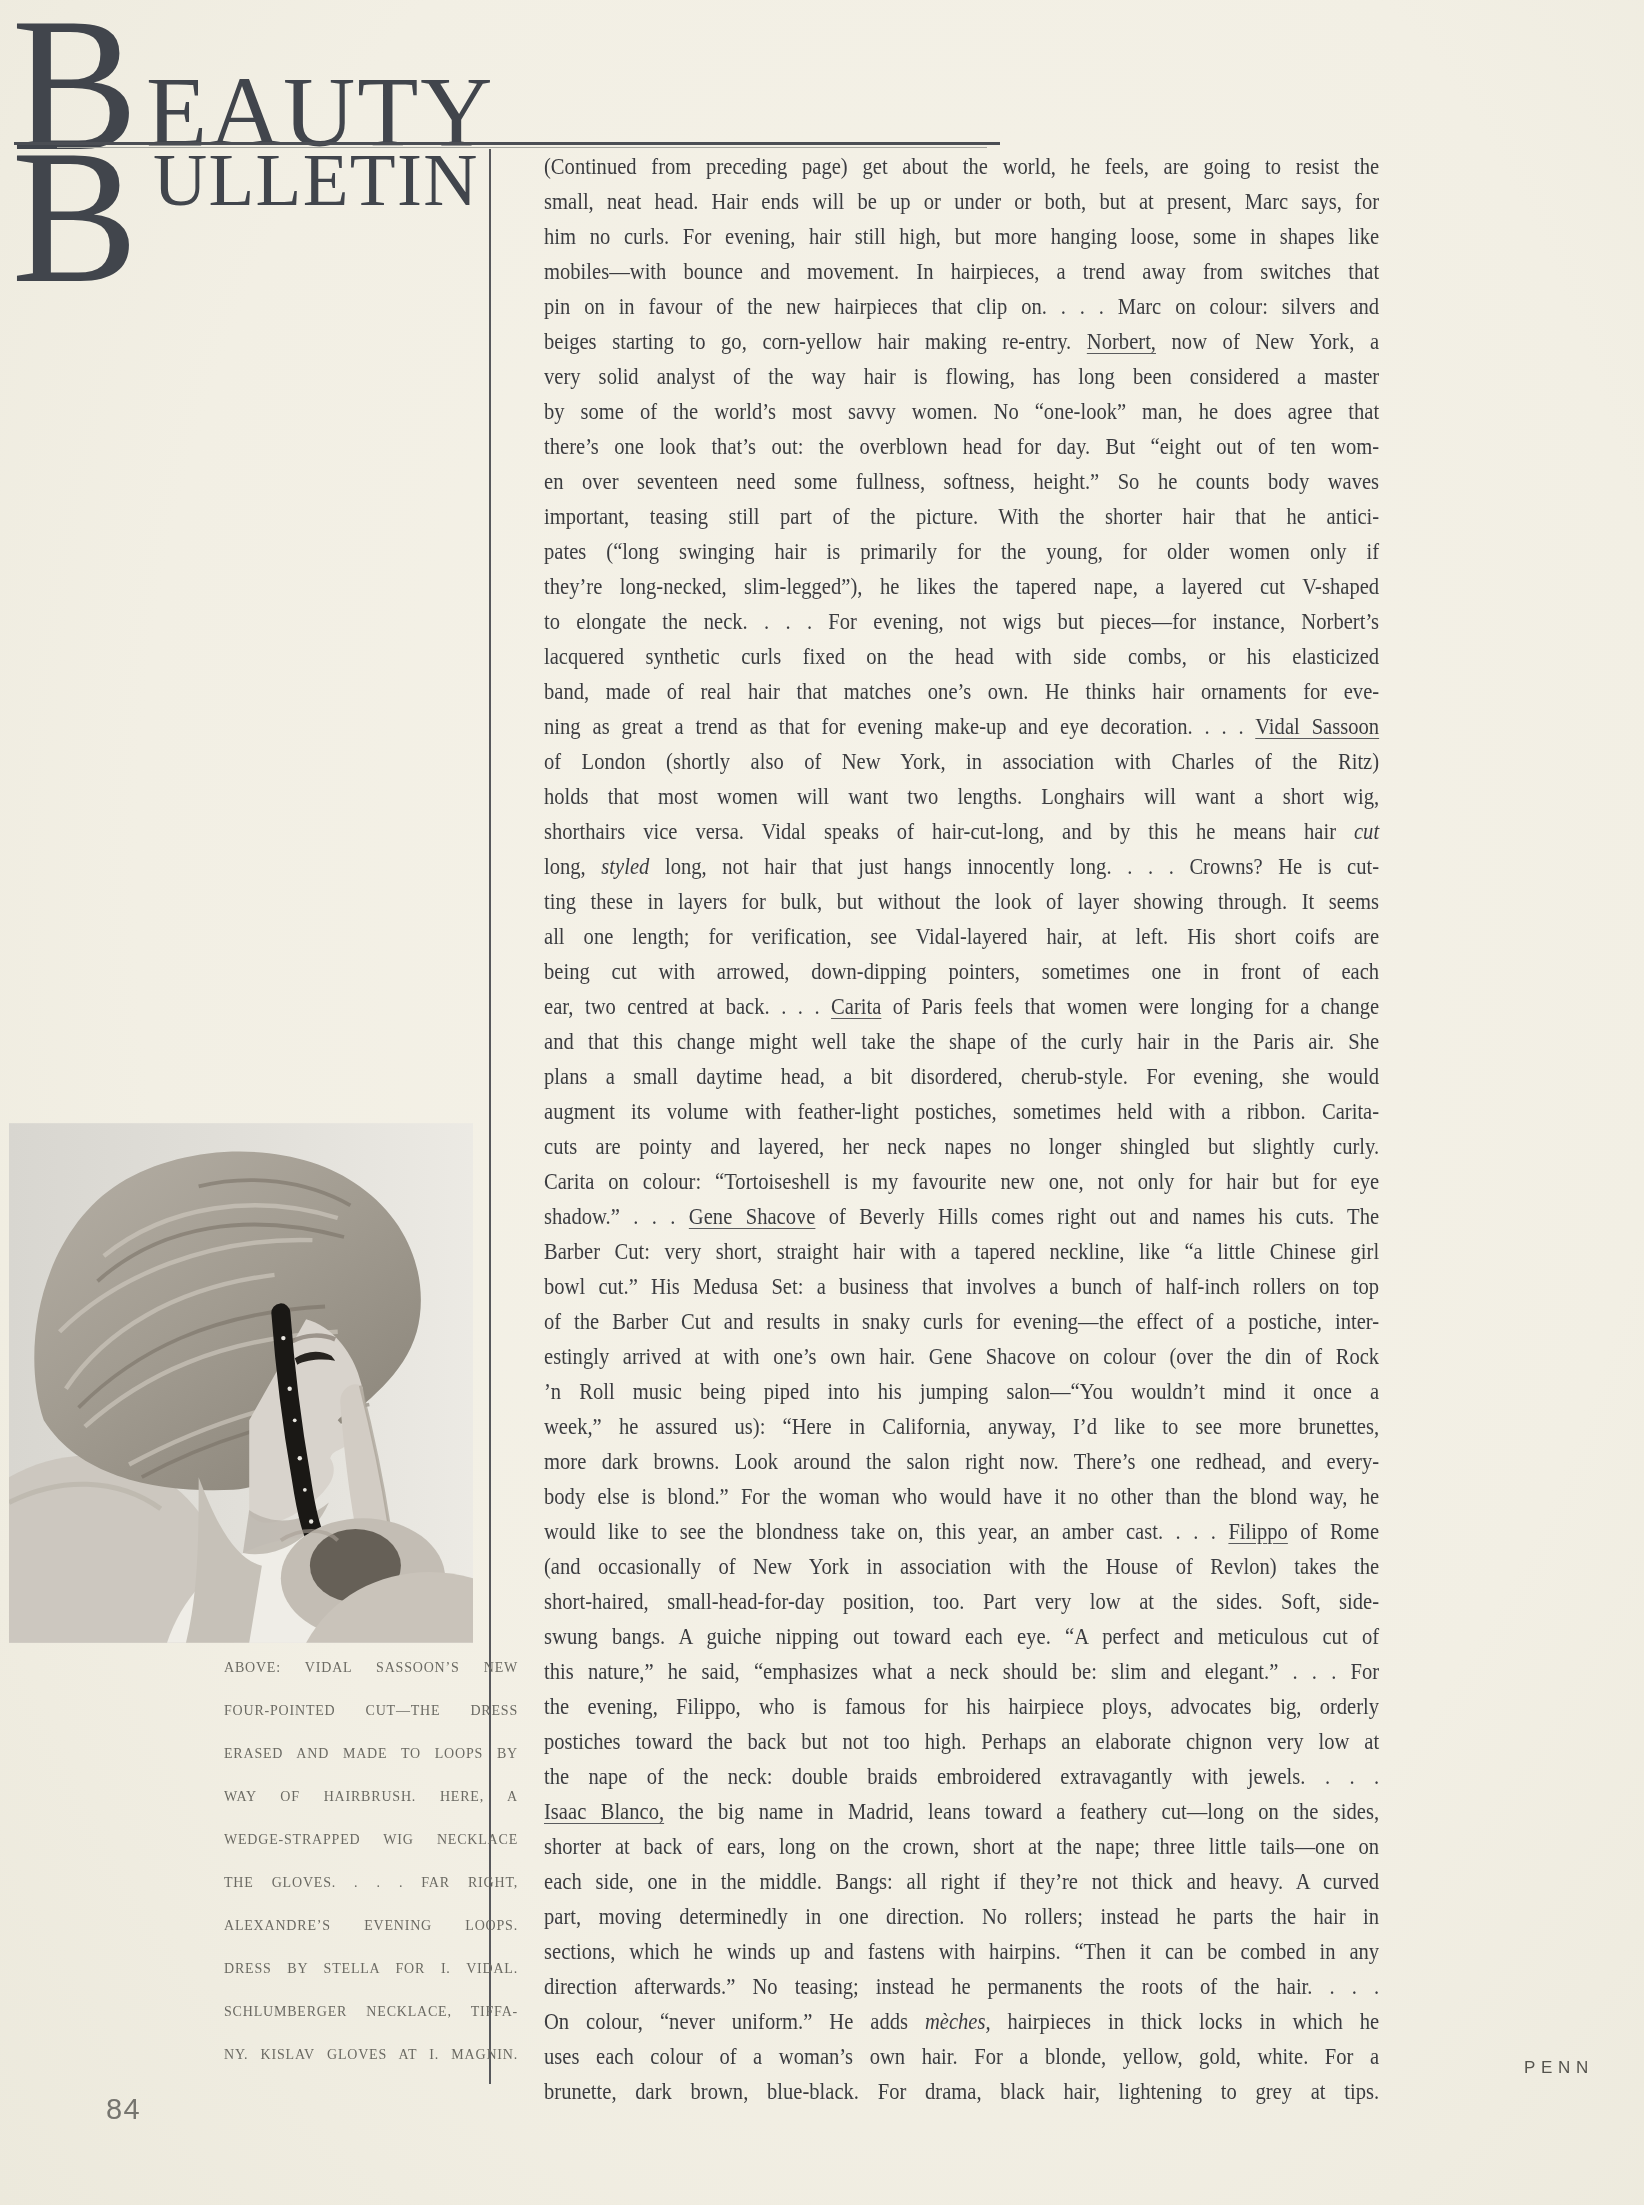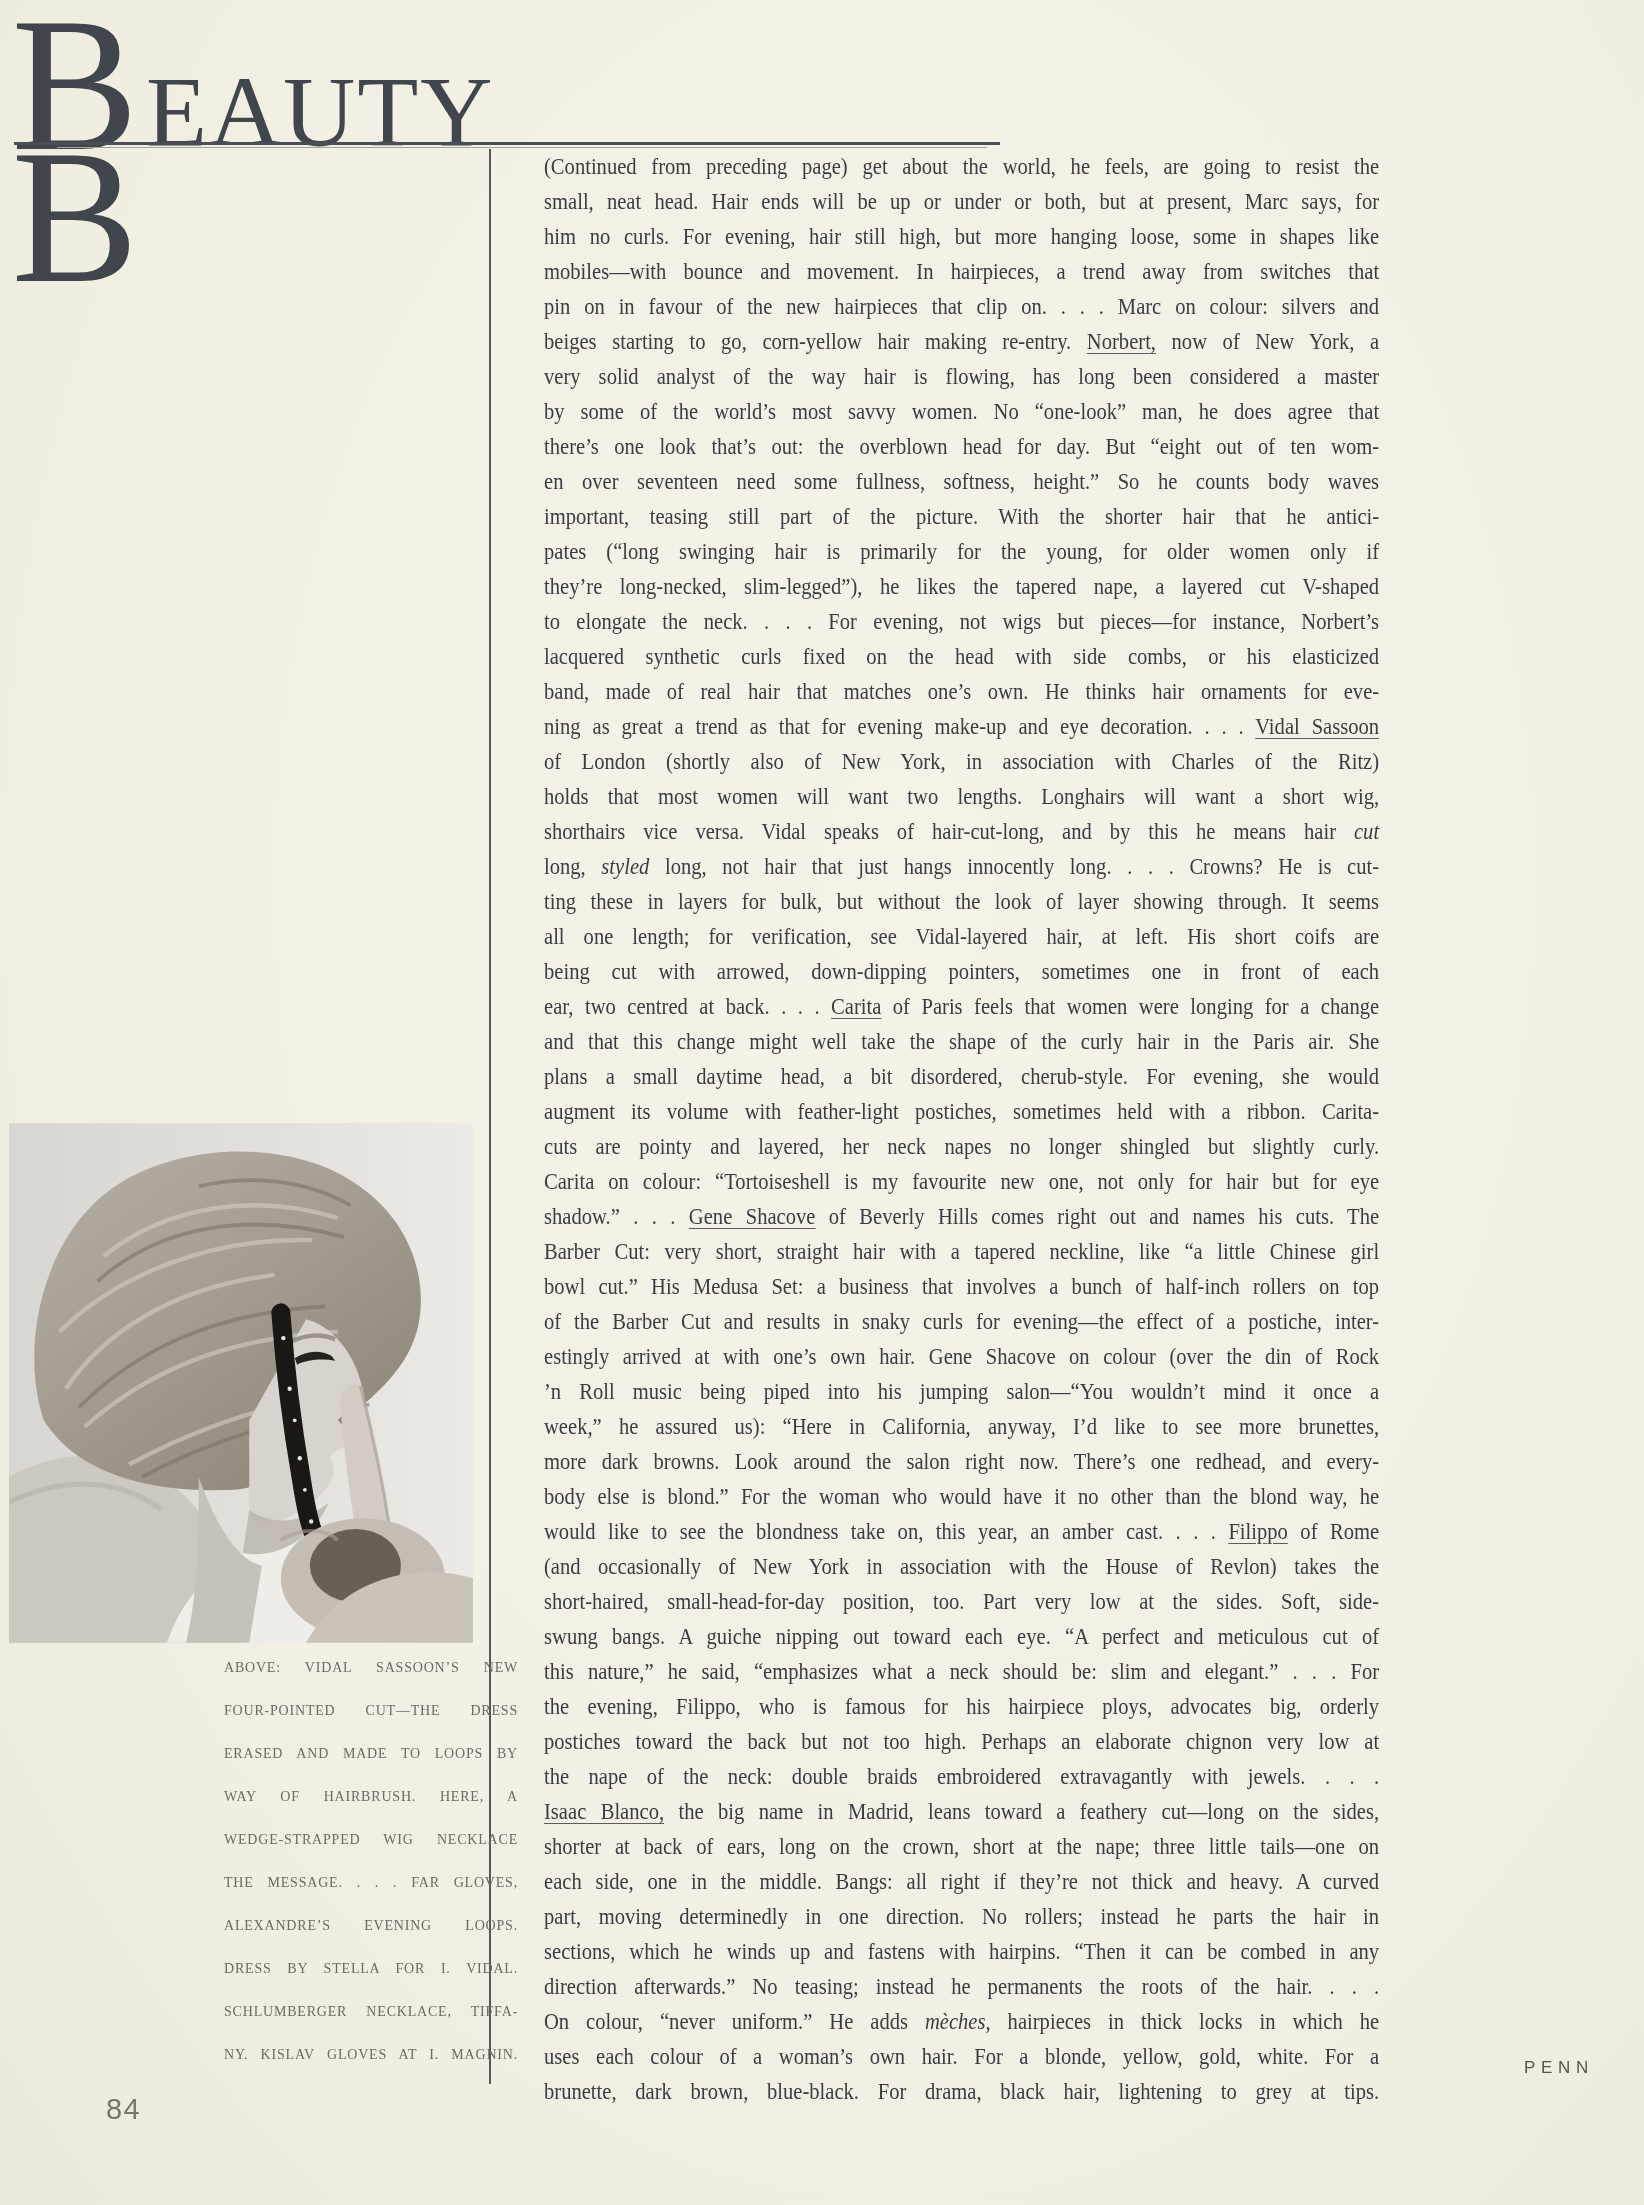--- a/index.html
+++ b/index.html
@@ -44,20 +44,21 @@
     font-size:17px;color:#55544e;letter-spacing:5.7px;}
 </style>
 </head>
 <body>
 
 <div class="page">
 
   <div class="mast-initial b1">B</div>
   <div class="mast-word1">EAUTY</div>
   <div class="mast-initial b2">B</div>
+  <div class="mast-word2">ULLETIN</div>
 
   <div class="hrule"></div>
   <div class="hrule2"></div>
   <div class="vrule"></div>
 
   <div class="article">
       <div class="article-line">(Continued from preceding page) get about the world, he feels, are going to resist the</div>
       <div class="article-line">small, neat head. Hair ends will be up or under or both, but at present, Marc says, for</div>
       <div class="article-line">him no curls. For evening, hair still high, but more hanging loose, some in shapes like</div>
       <div class="article-line">mobiles—with bounce and movement. In hairpieces, a trend away from switches that</div>
@@ -176,21 +177,21 @@
     <path d="M470,822 C520,730 630,690 734,720 L734,822 Z" fill="#c9c3ba"></path>
     <path d="M430,660 C460,640 500,640 520,660" fill="none" stroke="#a79f94" stroke-width="6" opacity="0.6"></path>
   </svg>
 
   <div class="caption">
       <div class="caption-line">ABOVE: VIDAL SASSOON’S NEW</div>
       <div class="caption-line">FOUR-POINTED CUT—THE DRESS</div>
       <div class="caption-line">ERASED AND MADE TO LOOPS BY</div>
       <div class="caption-line">WAY OF HAIRBRUSH. HERE, A</div>
       <div class="caption-line">WEDGE-STRAPPED WIG NECKLACE</div>
-      <div class="caption-line">THE MESSAGE. . . . FAR GLOVES,</div>
+      <div class="caption-line">THE GLOVES. . . . FAR RIGHT,</div>
       <div class="caption-line">ALEXANDRE’S EVENING LOOPS.</div>
       <div class="caption-line">DRESS BY STELLA FOR I. VIDAL.</div>
       <div class="caption-line">SCHLUMBERGER NECKLACE, TIFFA-</div>
       <div class="caption-line">NY. KISLAV GLOVES AT I. MAGNIN.</div>
     </div>
 
   <div class="folio">84</div>
   <div class="credit">PENN</div>
 
 </div>

